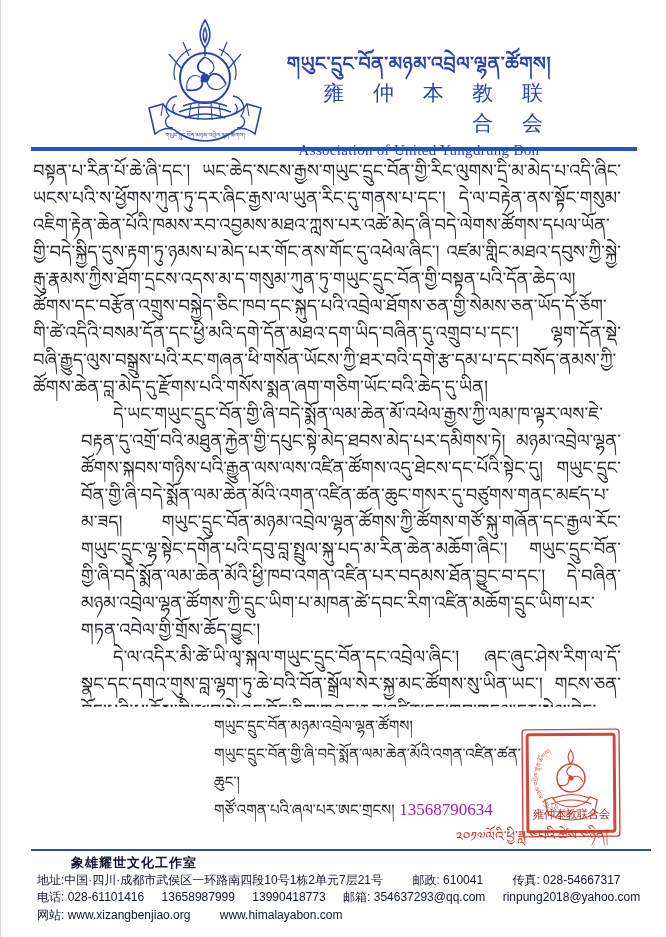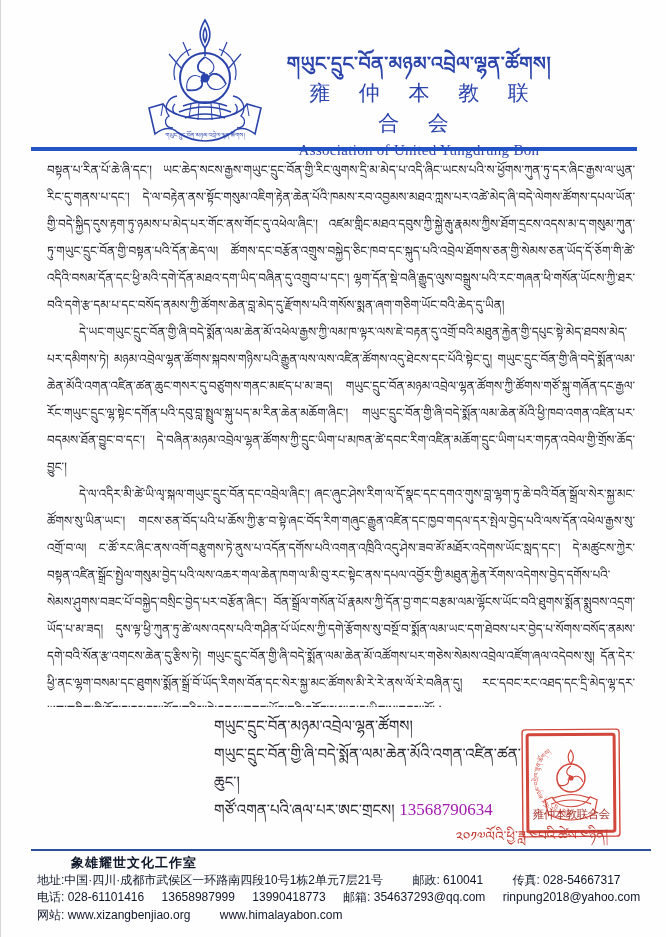--- a/index.html
+++ b/index.html
@@ -6,30 +6,30 @@
   .page{
     position:relative;width:666px;height:937px;background:#fefefe;
     overflow:hidden;
     border-left:1px solid #d6d6d6;border-right:1px solid #e3e3e3;border-bottom:1px solid #e8e8e8;
     font-family:"DejaVu Sans",sans-serif;
   }
   
   .logo{position:absolute;left:140px;top:16px;width:128px;height:130px;}
   .titles{position:absolute;left:283px;top:50px;width:270px;text-align:center;color:#2b44ab;}
   .title-tib{font-size:19px;font-weight:bold;letter-spacing:0.5px;line-height:26px;}
-  .title-cn{font-size:21px;letter-spacing:11px;line-height:30px;margin-top:2px;text-indent:11px;}
+  .title-cn{font-size:21px;letter-spacing:11px;line-height:30px;margin-top:2px;text-indent:11px;text-align:right;}
   .title-en{font-family:"Liberation Serif",serif;font-size:15px;line-height:22px;margin-top:1px;letter-spacing:0.3px;}
   .rule-top{position:absolute;left:30px;top:147px;width:606px;height:4px;background:#2353c4;}
   
   .body-text{
-    position:absolute;left:46px;top:157px;width:588px;height:550px;overflow:hidden;
-    color:#26262e;font-size:12px;line-height:27px;text-align:justify;
+    position:absolute;left:32px;top:157px;width:588px;height:550px;overflow:hidden;
+    color:#26262e;font-size:18px;line-height:27px;text-align:justify;
   }
   .body-text p{margin:0;}
-  .body-text p.indent{text-indent:32px;}
+  .body-text p.indent{text-indent:32px;margin-left:48px;}
   
   .signature{position:absolute;left:213px;top:712px;width:330px;color:#26262e;font-size:15px;line-height:28px;}
   .sig-number{font-family:"Liberation Serif",serif;font-size:17px;color:#a21caf;}
   .red-date{
     position:absolute;left:455px;top:820px;width:185px;color:#c0392e;font-size:13.5px;
     white-space:nowrap;overflow:hidden;z-index:3;transform:rotate(-1deg);
   }
   .seal{position:absolute;left:520px;top:728px;width:100px;height:110px;z-index:2;opacity:0.93;transform:rotate(-0.5deg);}
   
   .rule-bottom{position:absolute;left:30px;top:849px;width:620px;height:2px;background:#2c4f9e;}

